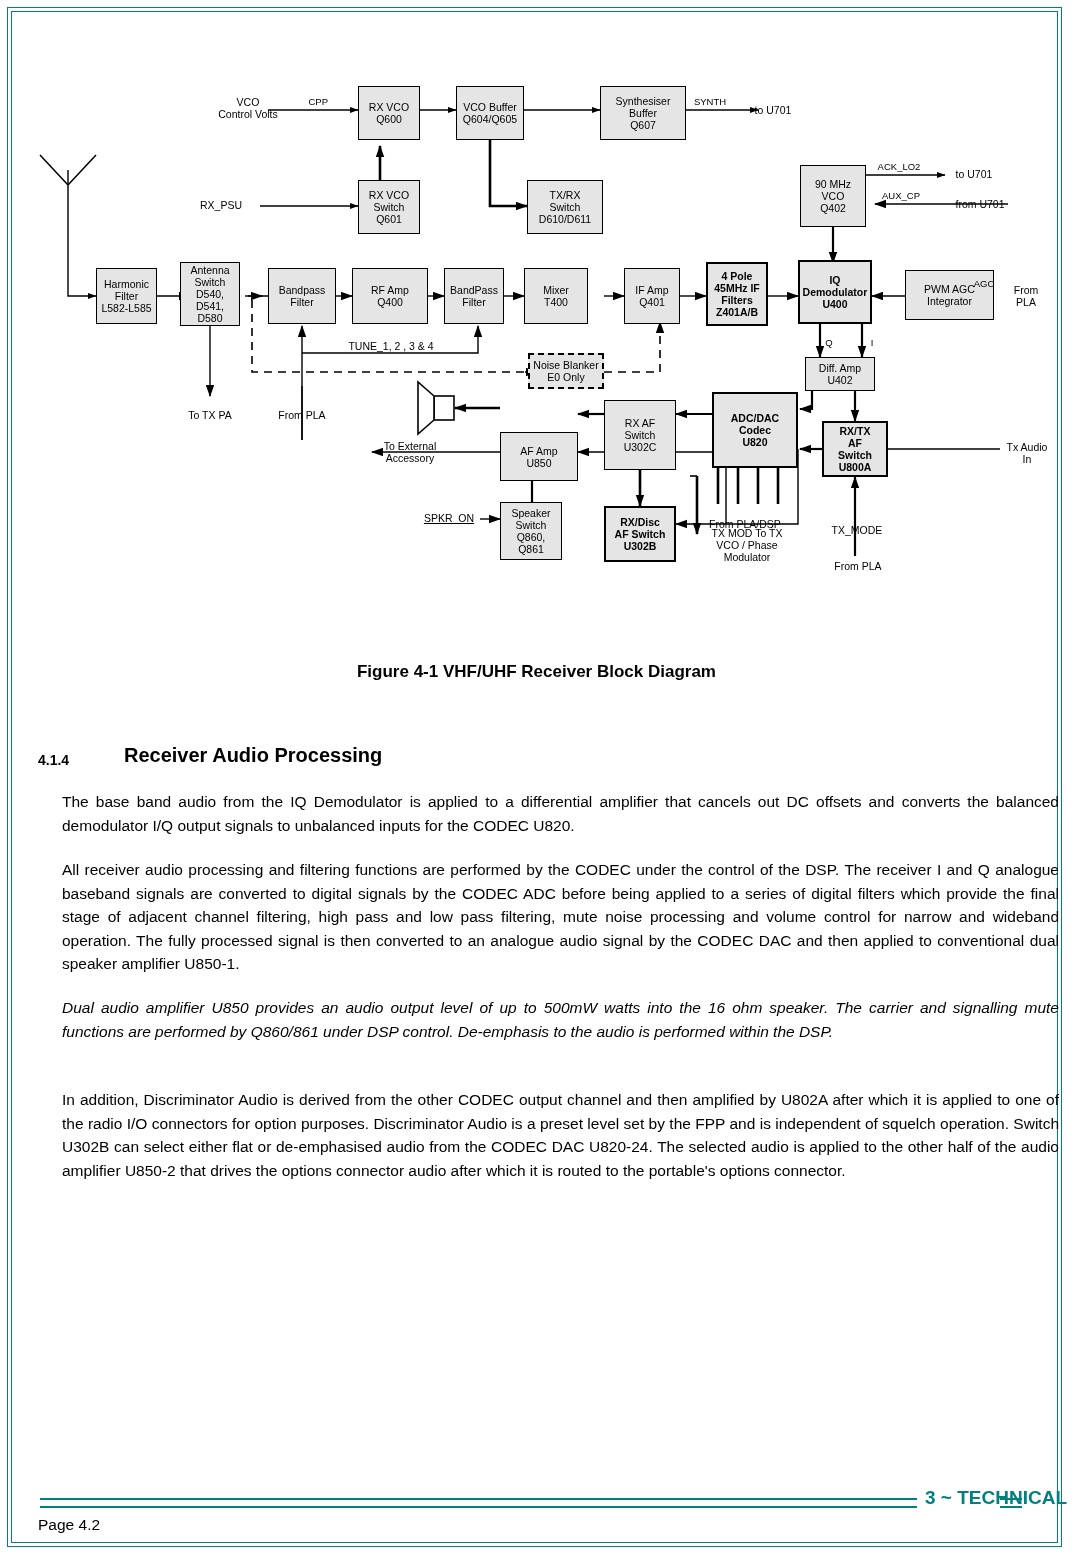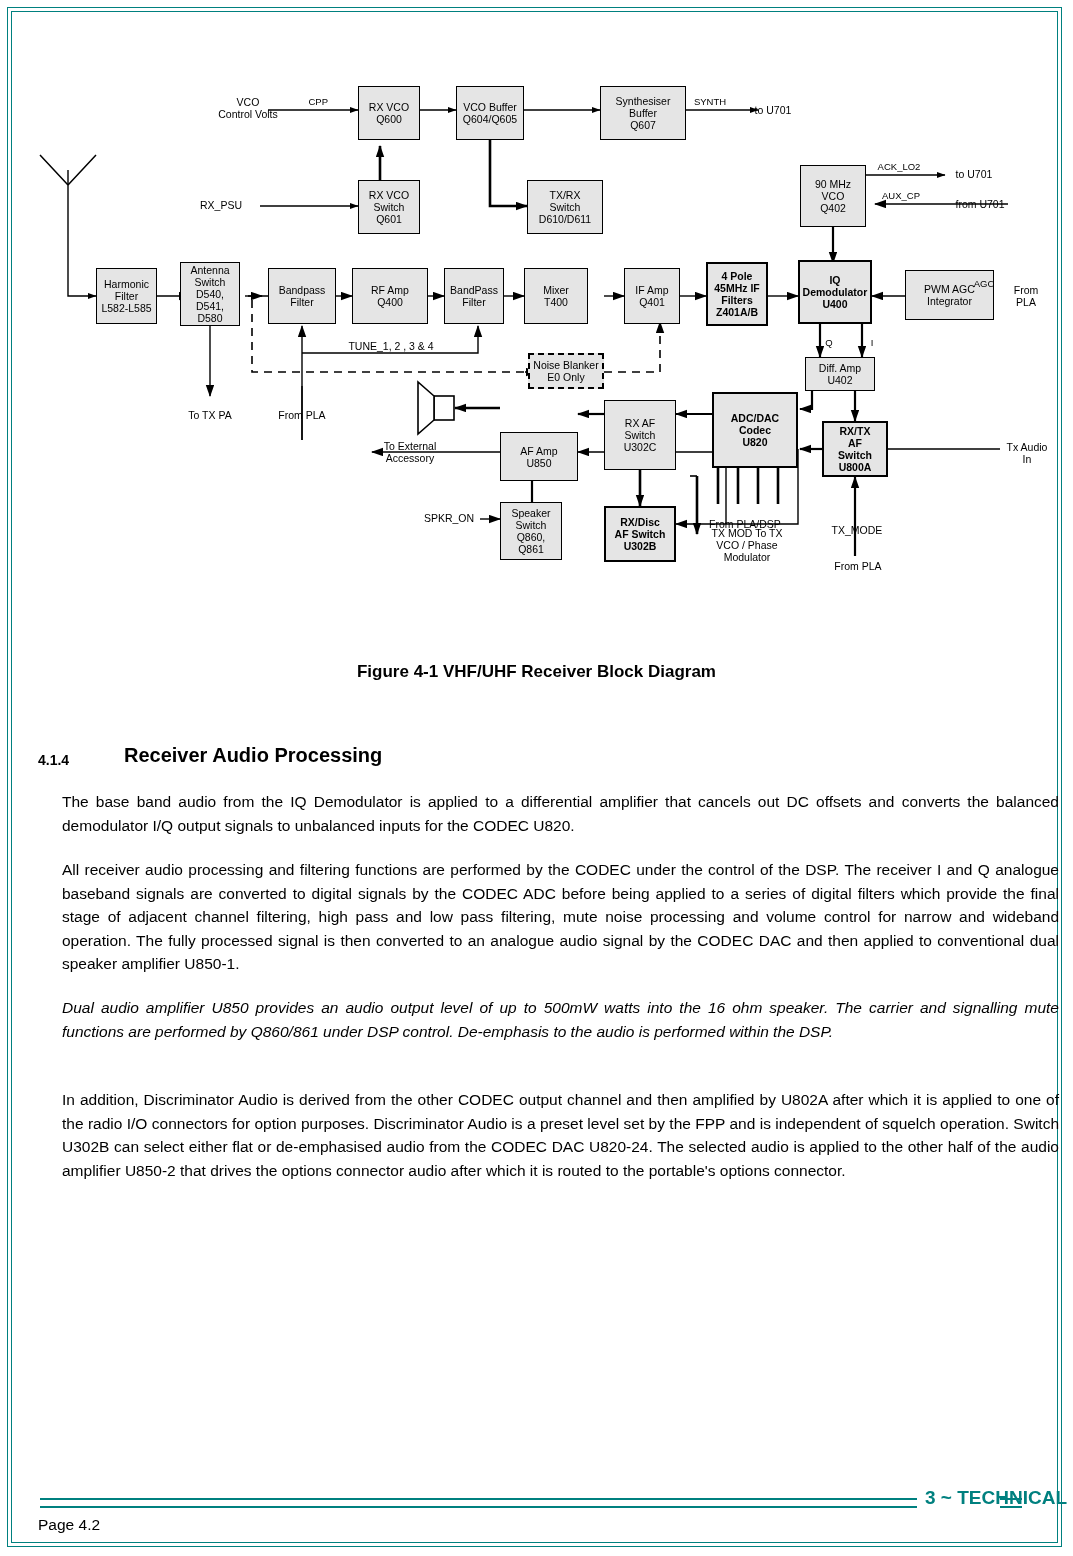--- a/index.html
+++ b/index.html
@@ -207,21 +207,21 @@
   <div class="lbl sm" style="left:872px;top:190px;width:58px;">AUX_CP</div>
   <div class="lbl" style="left:944px;top:198px;width:72px;">from U701</div>
   <div class="lbl sm" style="left:968px;top:278px;width:32px;">AGC</div>
   <div class="lbl" style="left:1000px;top:284px;width:52px;">From<br>PLA</div>
   <div class="lbl" style="left:316px;top:340px;width:150px;">TUNE_1, 2 , 3 &amp; 4</div>
   <div class="lbl" style="left:172px;top:409px;width:76px;">To TX PA</div>
   <div class="lbl" style="left:262px;top:409px;width:80px;">From PLA</div>
   <div class="lbl sm" style="left:822px;top:337px;width:14px;">Q</div>
   <div class="lbl sm" style="left:866px;top:337px;width:12px;">I</div>
   <div class="lbl" style="left:360px;top:440px;width:100px;text-align:center;">To External<br>Accessory</div>
-  <div class="lbl" style="left:414px;top:512px;width:70px;">SPKR_ON</div>
+  <div class="lbl" style="left:414px;top:512px;width:70px;text-decoration:underline;">SPKR_ON</div>
   <div class="lbl" style="left:690px;top:518px;width:110px;">From PLA/DSP</div>
   <div class="lbl" style="left:690px;top:527px;width:114px;text-align:center;">TX MOD To TX<br>VCO / Phase<br>Modulator</div>
   <div class="lbl" style="left:820px;top:524px;width:74px;">TX_MODE</div>
   <div class="lbl" style="left:820px;top:560px;width:76px;">From PLA</div>
   <div class="lbl" style="left:996px;top:441px;width:62px;">Tx Audio<br>In</div>
 
 </div>
 
 <div id="caption">Figure 4-1 VHF/UHF Receiver Block Diagram</div>
 

